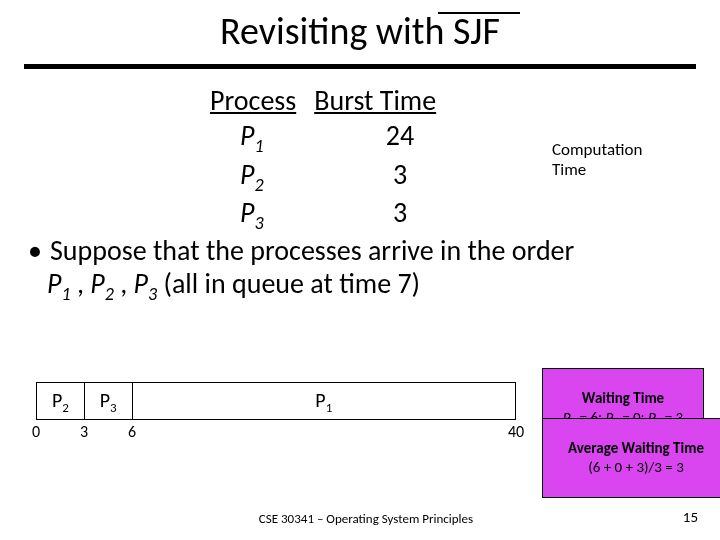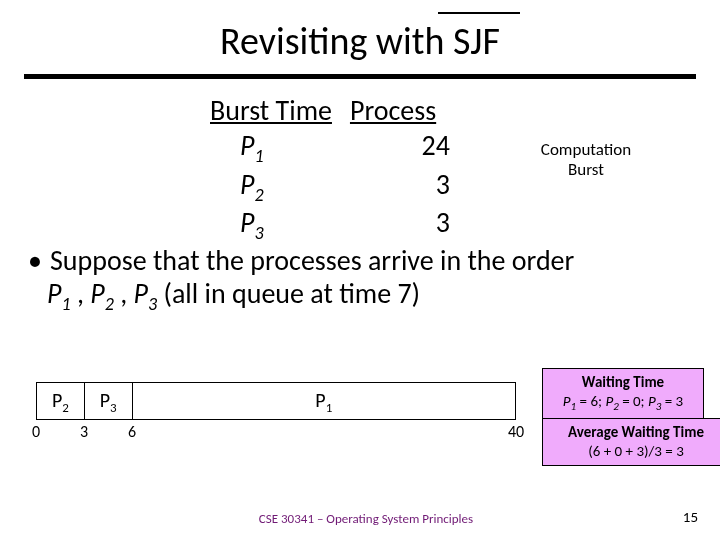--- a/index.html
+++ b/index.html
@@ -8,21 +8,21 @@
     height: 540px;
     background: #fff;
     font-family: Calibri, Arial, sans-serif;
     color: #000;
     position: relative;
     overflow: hidden;
   }
   .title {
     font-size: 38px;
     text-align: center;
-    padding-top: 18px;
+    padding-top: 8px;
     padding-bottom: 10px;
     font-weight: 400;
   }
   .rule {
     height: 5px;
     background: #000;
     margin: 0 24px 14px 24px;
   }
   .table-area {
     position: relative;
@@ -33,35 +33,34 @@
     display: flex;
     gap: 18px;
   }
   .table-header span { text-decoration: underline; }
   .table-row {
     display: flex;
   }
   .proc-col { width: 100px; padding-left: 30px; }
   .proc-col .sub { font-size: 18px; vertical-align: sub; font-style: italic; }
   .proc-col .p { font-style: italic; }
-  .burst-col { width: 140px; text-align: right; padding-left: 40px; }
+  .burst-col { width: 140px; text-align: center; padding-left: 40px; }
   .annot-line {
     position: absolute;
     top: 12px;
     left: 438px;
     width: 82px;
     height: 2px;
     background: #000;
   }
   .annot-label {
     position: absolute;
     top: 140px;
-    left: 526px;
+    left: 552px;
     font-size: 17px;
-    text-align: center;
     line-height: 1.15;
     width: 120px;
   }
   .bullet {
     font-size: 28px;
     margin: 0 28px 0 28px;
     line-height: 1.2;
   }
   .bullet .dot { display:inline-block; width: 22px; }
   .bullet .sub { font-size: 18px; vertical-align: sub; font-style: italic; }
@@ -90,75 +89,75 @@
     position: relative;
     height: 22px;
     font-size: 16px;
   }
   .tick { position: absolute; top: 2px; transform: translateX(-50%); }
   .box {
     position: absolute;
     border: 1.5px solid #000;
     font-size: 15px;
     text-align: center;
-    padding: 4px 6px;
+    padding: 20px 6px;
     line-height: 1.25;
-    background: #f0abfc;
+    background: #d946ef;
   }
   .box .bold { font-weight: 700; }
   .box .sub { font-size: 11px; vertical-align: sub; font-style: italic; }
   .box .p { font-style: italic; }
   .box1 { left: 542px; top: 368px; width: 162px; }
   .box2 { left: 542px; top: 418px; width: 188px; }
   .footer {
     position: absolute;
     left: 0;
     right: 0;
     bottom: 14px;
     font-size: 13px;
-    color: #701a75;
+    color: #000000;
     text-align: center;
     padding-left: 12px;
   }
   .page-num {
     position: absolute;
     right: 22px;
     bottom: 14px;
     font-size: 15px;
   }
 </style>
 </head>
 <body>
 
 <div class="title">Revisiting with SJF</div>
 <div class="rule"></div>
 
 <div class="table-area">
   <div class="table-header">
+    <span>Process</span>
     <span>Burst Time</span>
-    <span>Process</span>
   </div>
   <div class="table-row">
     <div class="proc-col"><span class="p">P</span><span class="sub">1</span></div>
     <div class="burst-col">24</div>
   </div>
   <div class="table-row">
     <div class="proc-col"><span class="p">P</span><span class="sub">2</span></div>
     <div class="burst-col">3</div>
   </div>
   <div class="table-row">
     <div class="proc-col"><span class="p">P</span><span class="sub">3</span></div>
     <div class="burst-col">3</div>
   </div>
 </div>
 
 <div class="annot-line"></div>
 <div class="annot-label">
   <span>Computation</span><br>
-  <span>Burst</span>
+  <span>Time</span>
 </div>
 
 <div class="bullet">
   <span class="dot">• </span><span>Suppose that the processes arrive in the order </span><br>
   &nbsp;&nbsp;&nbsp;<span class="p">P</span><span class="sub">1</span><span> , </span><span class="p">P</span><span class="sub">2</span><span> , </span><span class="p">P</span><span class="sub">3</span><span> (all in queue at time 7)</span>
 </div>
 
 <div class="gantt-wrap">
   <div class="gantt">
     <div class="gseg" style="width:48px">

